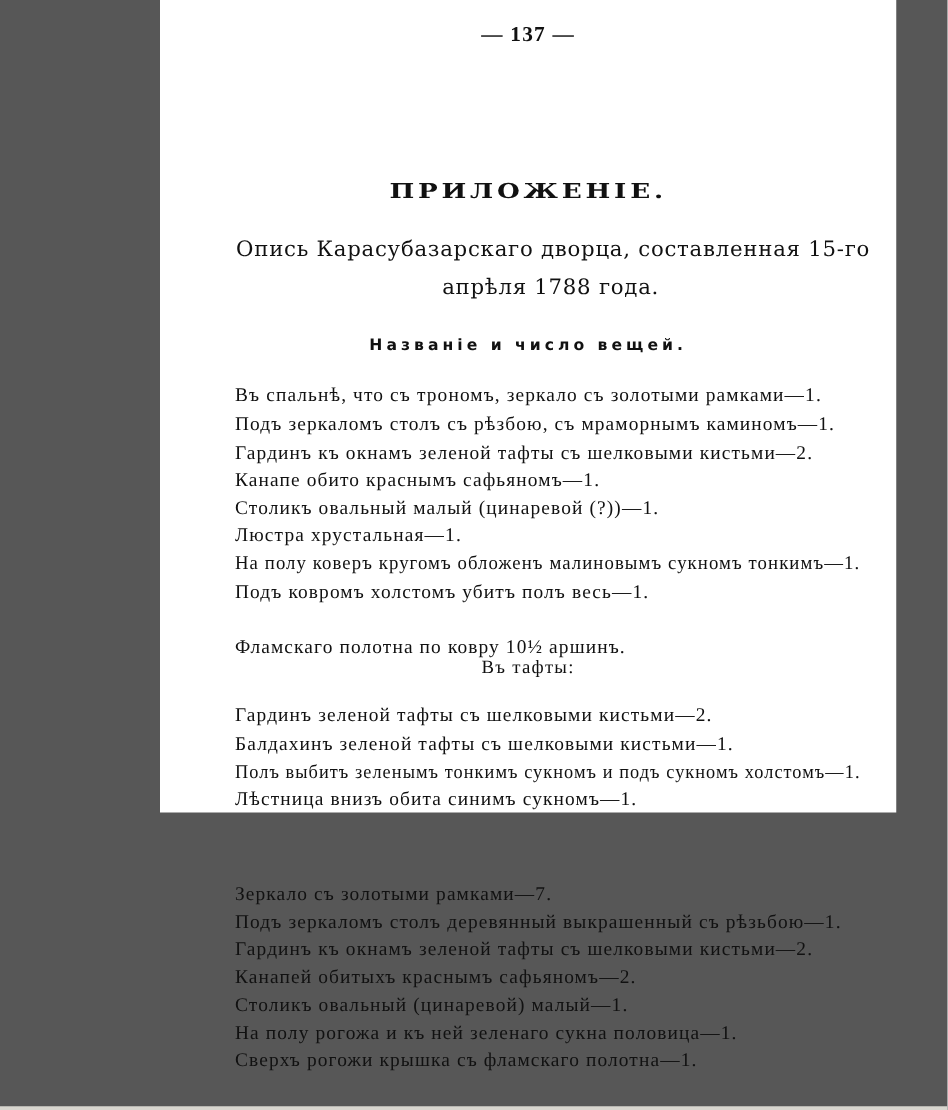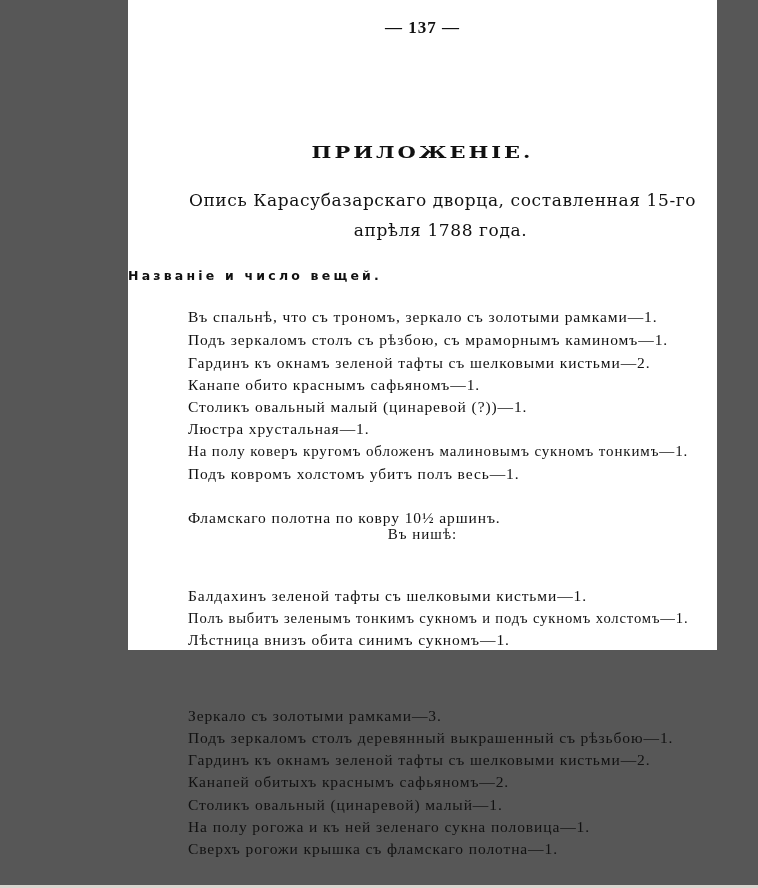--- a/index.html
+++ b/index.html
@@ -29,21 +29,21 @@
     font-family: "DejaVu Serif", serif; font-weight: bold; font-size: 21px;
     letter-spacing: 3px; transform: scaleY(0.78);
   }
   .subtitle {
     left: 0; width: 589px; text-align: center;
     font-family: "DejaVu Serif", serif; font-size: 17px; letter-spacing: 0.6px;
   }
   .subtitle.l1 { top: 190px; margin-left: 20px; }
   .subtitle.l2 { top: 220px; margin-left: 18px; }
   .heading {
-    left: 0; width: 589px; top: 268px; 
+    left: 0; width: 589px; top: 268px; text-align: center;
     font-family: "DejaVu Sans", sans-serif; font-weight: bold; font-size: 12.5px;
     letter-spacing: 3.2px;
   }
   .section-heading {
     left: 0; width: 589px; text-align: center;
     font-family: "Liberation Serif", serif; font-size: 15px; letter-spacing: 1px;
   }
   .item {
     left: 60px;
     font-family: "Liberation Serif", serif; font-size: 15.5px; letter-spacing: 0.9px;
@@ -63,26 +63,27 @@
   <div class="abs item" style="top:308px">Въ спальнѣ, что съ трономъ, зеркало съ золотыми рамками—1.</div>
   <div class="abs item" style="top:331px">Подъ зеркаломъ столъ съ рѣзбою, съ мраморнымъ каминомъ—1.</div>
   <div class="abs item" style="top:354px">Гардинъ къ окнамъ зеленой тафты съ шелковыми кистьми—2.</div>
   <div class="abs item" style="top:376px">Канапе обито краснымъ сафьяномъ—1.</div>
   <div class="abs item" style="top:398px">Столикъ овальный малый (цинаревой (?))—1.</div>
   <div class="abs item" style="top:420px">Люстра хрустальная—1.</div>
   <div class="abs item" style="top: 442px; transform: scaleX(0.967118);">На полу коверъ кругомъ обложенъ малиновымъ сукномъ тонкимъ—1.</div>
   <div class="abs item" style="top:465px">Подъ ковромъ холстомъ убитъ полъ весь—1.</div>
   <div class="abs item" style="top:509px">Фламскаго полотна по ковру 10½ аршинъ.</div>
 
-  <div class="abs section-heading" style="top:526px">Въ нишѣ:</div>
+  <div class="abs section-heading" style="top:526px">Въ тафты:</div>
+  <div class="abs item" style="top:564px">Гардинъ зеленой тафты съ шелковыми кистьми—2.</div>
   <div class="abs item" style="top:587px">Балдахинъ зеленой тафты съ шелковыми кистьми—1.</div>
   <div class="abs item" style="top: 609px; transform: scaleX(0.943396);">Полъ выбитъ зеленымъ тонкимъ сукномъ и подъ сукномъ холстомъ—1.</div>
   <div class="abs item" style="top:631px">Лѣстница внизъ обита синимъ сукномъ—1.</div>
 
-  <div class="abs item" style="top:707px">Зеркало съ золотыми рамками—3.</div>
+  <div class="abs item" style="top:707px">Зеркало съ золотыми рамками—7.</div>
   <div class="abs item" style="top:729px">Подъ зеркаломъ столъ деревянный выкрашенный съ рѣзьбою—1.</div>
   <div class="abs item" style="top:751px">Гардинъ къ окнамъ зеленой тафты съ шелковыми кистьми—2.</div>
   <div class="abs item" style="top:773px">Канапей обитыхъ краснымъ сафьяномъ—2.</div>
   <div class="abs item" style="top:796px">Столикъ овальный (цинаревой) малый—1.</div>
   <div class="abs item" style="top:818px">На полу рогожа и къ ней зеленаго сукна половица—1.</div>
   <div class="abs item" style="top:840px">Сверхъ рогожи крышка съ фламскаго полотна—1.</div>
 </div>
 <div class="bottom-strip"></div>
 
 </body></html>

